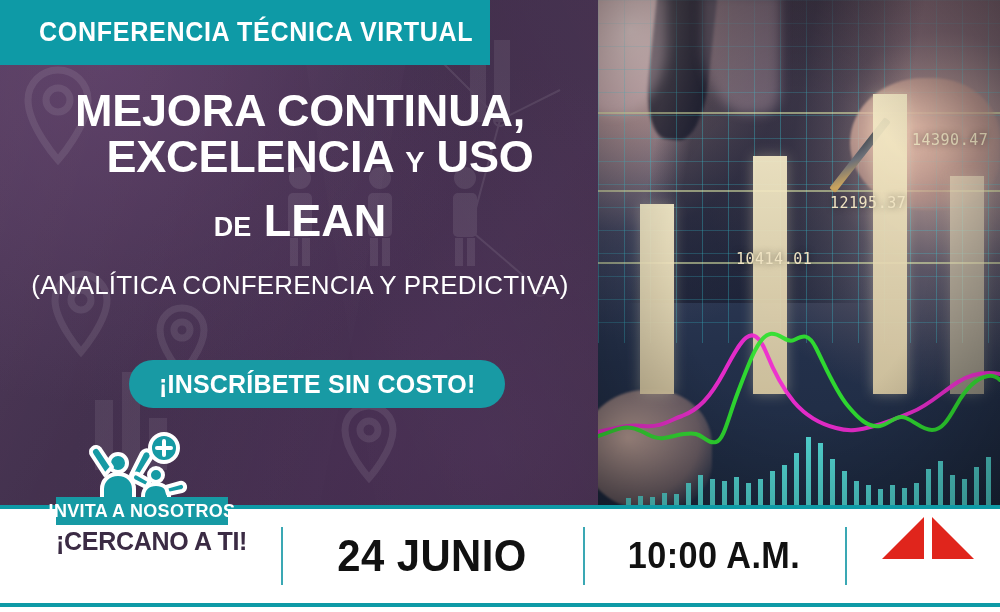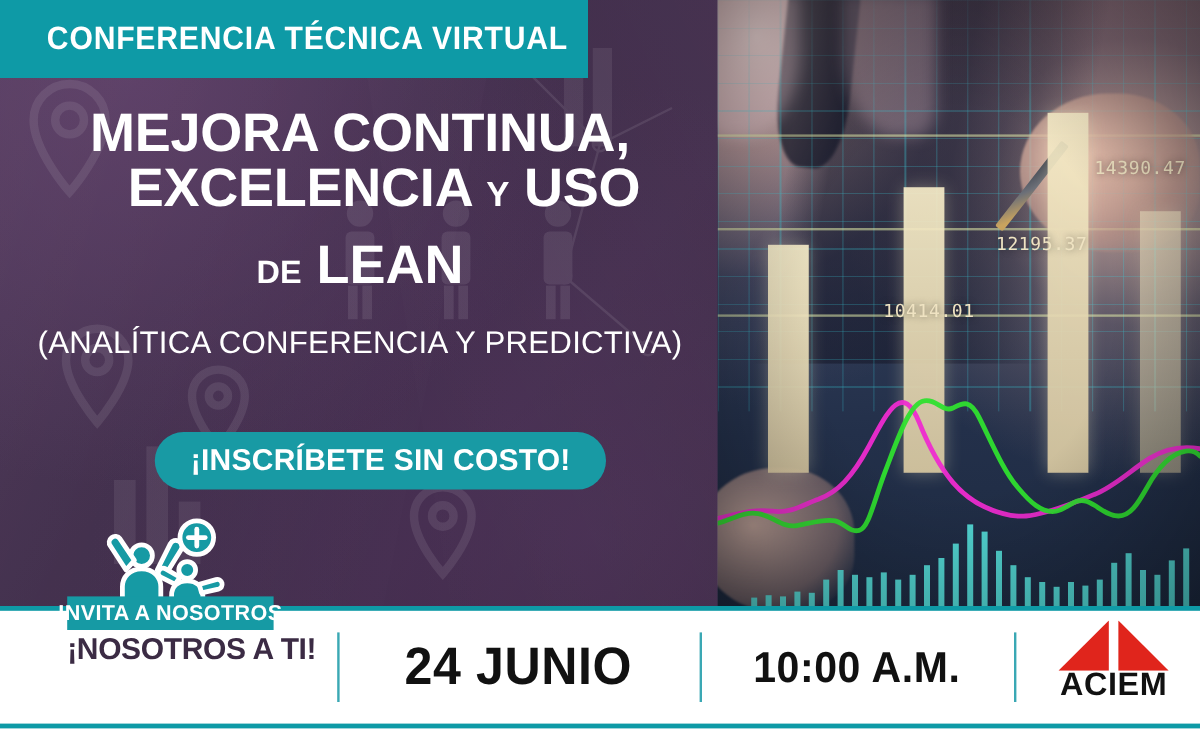--- a/index.html
+++ b/index.html
@@ -502,22 +502,21 @@
     <div class="divider d3"></div>
 
     <div class="date">24 JUNIO</div>
     <div class="time">10:00 A.M.</div>
 
     <div class="logo">
       <svg class="mark" viewBox="0 0 92 42">
         <polygon points="42,0 42,42 0,42" fill="#e0251c"></polygon>
         <polygon points="50,0 92,42 50,42" fill="#e0251c"></polygon>
       </svg>
-      <div class="word">ACIEM</div>
     </div>
   </div>
 
   <div class="invite-tag">
     <span>INVITA A NOSOTROS</span>
   </div>
-  <div class="invite-line2">¡NOSOTROS A TI!</div>
+  <div class="invite-line2">¡CERCANO A TI!</div>
 
 </div>
 
 </body></html>

